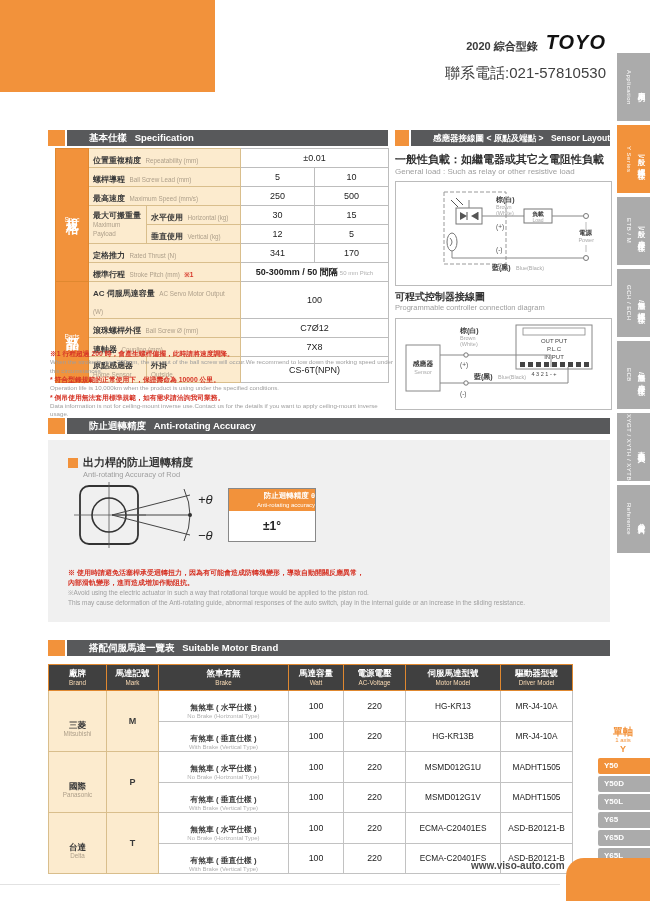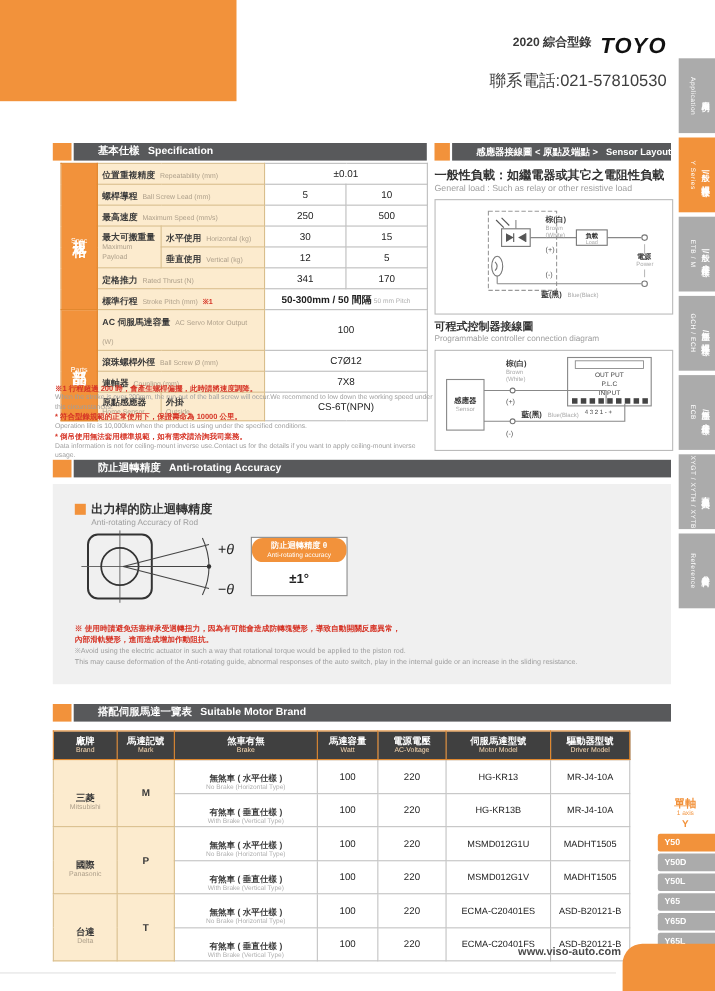--- a/index.html
+++ b/index.html
@@ -1,21 +1,21 @@
 <!DOCTYPE html>
 <html><head>
 <meta charset="utf-8">
 <style>
   html,body{margin:0;padding:0;background:#e8e8e8;}
   .page{position:relative;width:650px;height:901px;background:#ffffff;overflow:hidden;
         font-family:"Liberation Sans",sans-serif;color:#3a3a3a;}
 
   
   .deco{position:absolute;left:0;top:0;width:215px;height:92px;background:#F2923B;}
-  .cat-line{position:absolute;top:31px;right:44px;display:flex;align-items:flex-start;gap:8px;}
+  .cat-line{position:absolute;top:31px;right:44px;display:flex;align-items:flex-end;gap:8px;}
   .cat-label{font-size:11px;font-weight:bold;color:#3a3a3a;}
   .logo{font-size:20px;font-weight:900;font-style:italic;letter-spacing:1px;color:#111;}
   .phone{position:absolute;top:64px;right:44px;font-size:15px;color:#3f3f3f;}
 
   
   .side-tab{position:absolute;right:0;width:33px;height:68px;background:#ABABAB;
             writing-mode:vertical-rl;text-align:center;color:#fff;padding-right:2px;box-sizing:border-box;}
   .side-tab.active{background:#F2923B;}
   .side-tab .tzh{display:block;font-size:7.5px;font-weight:bold;letter-spacing:1px;line-height:14px;}
   .side-tab .ten{display:block;font-size:6px;letter-spacing:.5px;line-height:11px;}
@@ -60,21 +60,21 @@
   svg text{font-family:"Liberation Sans",sans-serif;}
 
   
   .anti-panel{position:absolute;left:48px;top:440px;width:562px;height:182px;background:#F0F0F0;}
   .anti-sub{position:absolute;left:68px;top:455px;display:flex;align-items:center;gap:5px;}
   .bullet{width:10px;height:10px;background:#F2923B;}
   .anti-sub .t{font-size:11px;font-weight:bold;color:#333;}
   .anti-sub-en{position:absolute;left:83px;top:470px;font-size:7.5px;color:#9e9e9e;}
   .theta-svg{position:absolute;left:72px;top:482px;}
   .acc-box{position:absolute;left:228px;top:488px;width:86px;border:1px solid #888;background:#fff;}
-  .acc-head{background:#F2923B;color:#fff;text-align:center;padding:2px 11px;border-radius:10px;}
+  .acc-head{background:#F2923B;color:#fff;text-align:right;padding:2px 0;}
   .acc-head .z{display:block;font-size:7.5px;font-weight:bold;line-height:10px;}
   .acc-head .e{display:block;font-size:6px;line-height:8px;}
   .acc-val{text-align:center;font-size:12px;font-weight:bold;color:#222;line-height:30px;height:30px;}
   .anti-notes{position:absolute;left:68px;top:568px;width:520px;}
   .anti-notes .nz{font-size:7px;font-weight:bold;color:#D63426;line-height:9.5px;}
   .anti-notes .ne{font-size:6.5px;color:#9e9e9e;line-height:9px;margin-top:1px;}
 
   
   .motor-table{position:absolute;left:48px;top:664px;width:524px;}
   .motor-table td,.motor-table th{border:1px solid #c2c2c2;box-sizing:border-box;padding:0 2px;}

